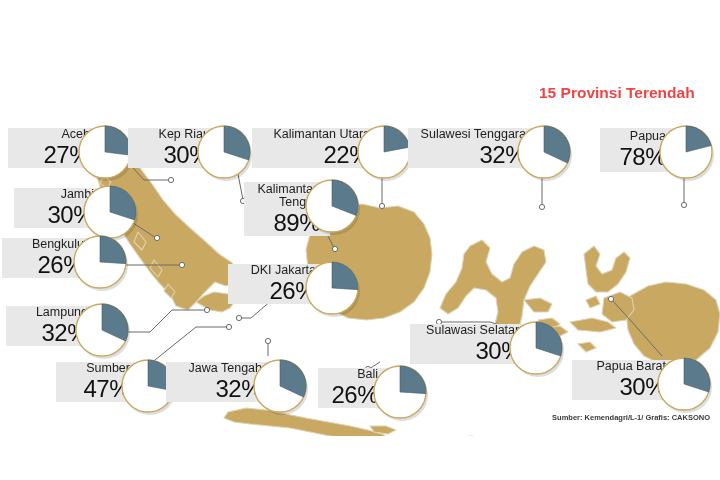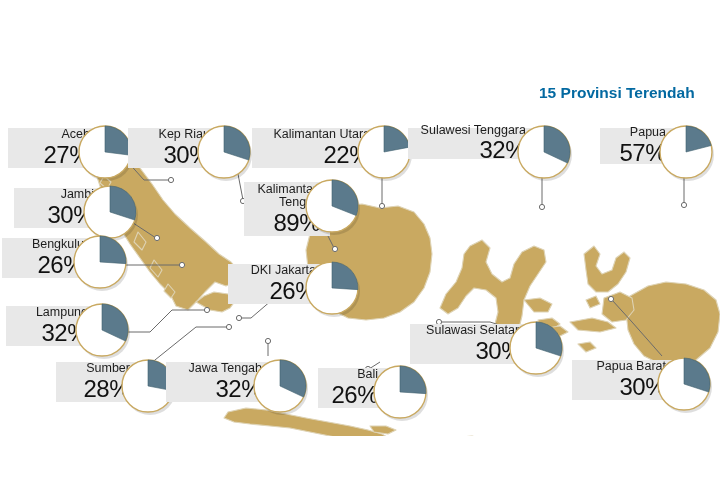--- a/index.html
+++ b/index.html
@@ -11,21 +11,21 @@
 
   
   #header{position:absolute;left:0;top:30px;width:720px;height:52px;}
   #title{
     position:absolute;left:27px;top:44px;
     font-size:30px;font-weight:bold;letter-spacing:-0.4px;
     color:#3d6a85;white-space:nowrap;
   }
   #subtitle{
     position:absolute;left:539px;top:54px;
-    font-size:15.5px;font-weight:bold;color:#0369a1;white-space:nowrap;
+    font-size:15.5px;font-weight:bold;color:#ef4444;white-space:nowrap;
   }
 
   
   #map{position:absolute;left:0;top:96px;width:720px;height:340px;}
   #map svg{display:block;width:720px;height:340px;}
 
   
   #connectors{position:absolute;left:0;top:0;width:720px;height:480px;pointer-events:none;}
   .labelbox{
     position:absolute;background:#e8e8e8;
@@ -187,34 +187,34 @@
         <div class="prov">Kalimantan Utara</div>
         <div class="pct">22%</div>
       </div>
       <div class="pie" style="left: 356px; top: 124px;">
         <svg width="58" height="61" viewBox="0 0 58 61">
      <ellipse cx="30" cy="31" rx="26" ry="26" fill="rgba(0,0,0,0.13)"></ellipse>
      <circle cx="28" cy="28" r="26" fill="#ffffff" stroke="#c9a961" stroke-width="1.4"></circle>
      <path d="M 28 28 L 28 2 A 26 26 0 0 1 53.5394685189459 23.128085820771155 Z" fill="#5b7a8c" stroke="#41616f" stroke-width="0.6"></path>
    </svg>
       </div>
-      <div class="labelbox" style="left: 408px; top: 128px; width: 128px; height: 31px;">
+      <div class="labelbox" style="left: 408px; top: 128px; width: 128px; height: 40px;">
         <div class="prov">Sulawesi Tenggara</div>
         <div class="pct">32%</div>
       </div>
       <div class="pie" style="left: 516px; top: 124px;">
         <svg width="58" height="61" viewBox="0 0 58 61">
      <ellipse cx="30" cy="31" rx="26" ry="26" fill="rgba(0,0,0,0.13)"></ellipse>
      <circle cx="28" cy="28" r="26" fill="#ffffff" stroke="#c9a961" stroke-width="1.4"></circle>
      <path d="M 28 28 L 28 2 A 26 26 0 0 1 51.5255033641165 39.07026158069189 Z" fill="#5b7a8c" stroke="#41616f" stroke-width="0.6"></path>
    </svg>
       </div>
-      <div class="labelbox" style="left: 600px; top: 128px; width: 76px; height: 36px;">
+      <div class="labelbox" style="left: 600px; top: 128px; width: 76px; height: 44px;">
         <div class="prov">Papua</div>
-        <div class="pct">57%</div>
+        <div class="pct">78%</div>
       </div>
       <div class="pie" style="left: 658px; top: 124px;">
         <svg width="58" height="61" viewBox="0 0 58 61">
      <ellipse cx="30" cy="31" rx="26" ry="26" fill="rgba(0,0,0,0.13)"></ellipse>
      <circle cx="28" cy="28" r="26" fill="#ffffff" stroke="#c9a961" stroke-width="1.4"></circle>
      <path d="M 28 28 L 28 2 A 26 26 0 0 1 53.18316218934441 21.53406293371377 Z" fill="#5b7a8c" stroke="#41616f" stroke-width="0.6"></path>
    </svg>
       </div>
       <div class="labelbox" style="left: 14px; top: 188px; width: 90px; height: 40px;">
         <div class="prov">Jambi</div>
@@ -266,21 +266,21 @@
       </div>
       <div class="pie" style="left: 74px; top: 302px;">
         <svg width="58" height="61" viewBox="0 0 58 61">
      <ellipse cx="30" cy="31" rx="26" ry="26" fill="rgba(0,0,0,0.13)"></ellipse>
      <circle cx="28" cy="28" r="26" fill="#ffffff" stroke="#c9a961" stroke-width="1.4"></circle>
      <path d="M 28 28 L 28 2 A 26 26 0 0 1 51.5255033641165 39.07026158069189 Z" fill="#5b7a8c" stroke="#41616f" stroke-width="0.6"></path>
    </svg>
       </div>
       <div class="labelbox" style="left: 56px; top: 362px; width: 84px; height: 40px;">
         <div class="prov">Sumber</div>
-        <div class="pct">28%</div>
+        <div class="pct">47%</div>
       </div>
       <div class="pie" style="left: 120px; top: 358px;">
         <svg width="58" height="61" viewBox="0 0 58 61">
      <ellipse cx="30" cy="31" rx="26" ry="26" fill="rgba(0,0,0,0.13)"></ellipse>
      <circle cx="28" cy="28" r="26" fill="#ffffff" stroke="#c9a961" stroke-width="1.4"></circle>
      <path d="M 28 28 L 28 2 A 26 26 0 0 1 53.5394685189459 32.871914179228845 Z" fill="#5b7a8c" stroke="#41616f" stroke-width="0.6"></path>
    </svg>
       </div>
       <div class="labelbox" style="left: 166px; top: 362px; width: 106px; height: 40px;">
         <div class="prov">Jawa Tengah</div>
@@ -321,14 +321,15 @@
       </div>
       <div class="pie" style="left: 656px; top: 356px;">
         <svg width="58" height="61" viewBox="0 0 58 61">
      <ellipse cx="30" cy="31" rx="26" ry="26" fill="rgba(0,0,0,0.13)"></ellipse>
      <circle cx="28" cy="28" r="26" fill="#ffffff" stroke="#c9a961" stroke-width="1.4"></circle>
      <path d="M 28 28 L 28 2 A 26 26 0 0 1 52.727469423673995 36.03444185374863 Z" fill="#5b7a8c" stroke="#41616f" stroke-width="0.6"></path>
    </svg>
       </div>
     </div>
 
+  <div id="credit" style="position:absolute;right:10px;top:413px;font-size:7.5px;font-weight:bold;color:#3a3a3a;white-space:nowrap;">Sumber: Kemendagri/L-1/ Grafis: CAKSONO</div>
 
 </div>
 
 </body></html>

